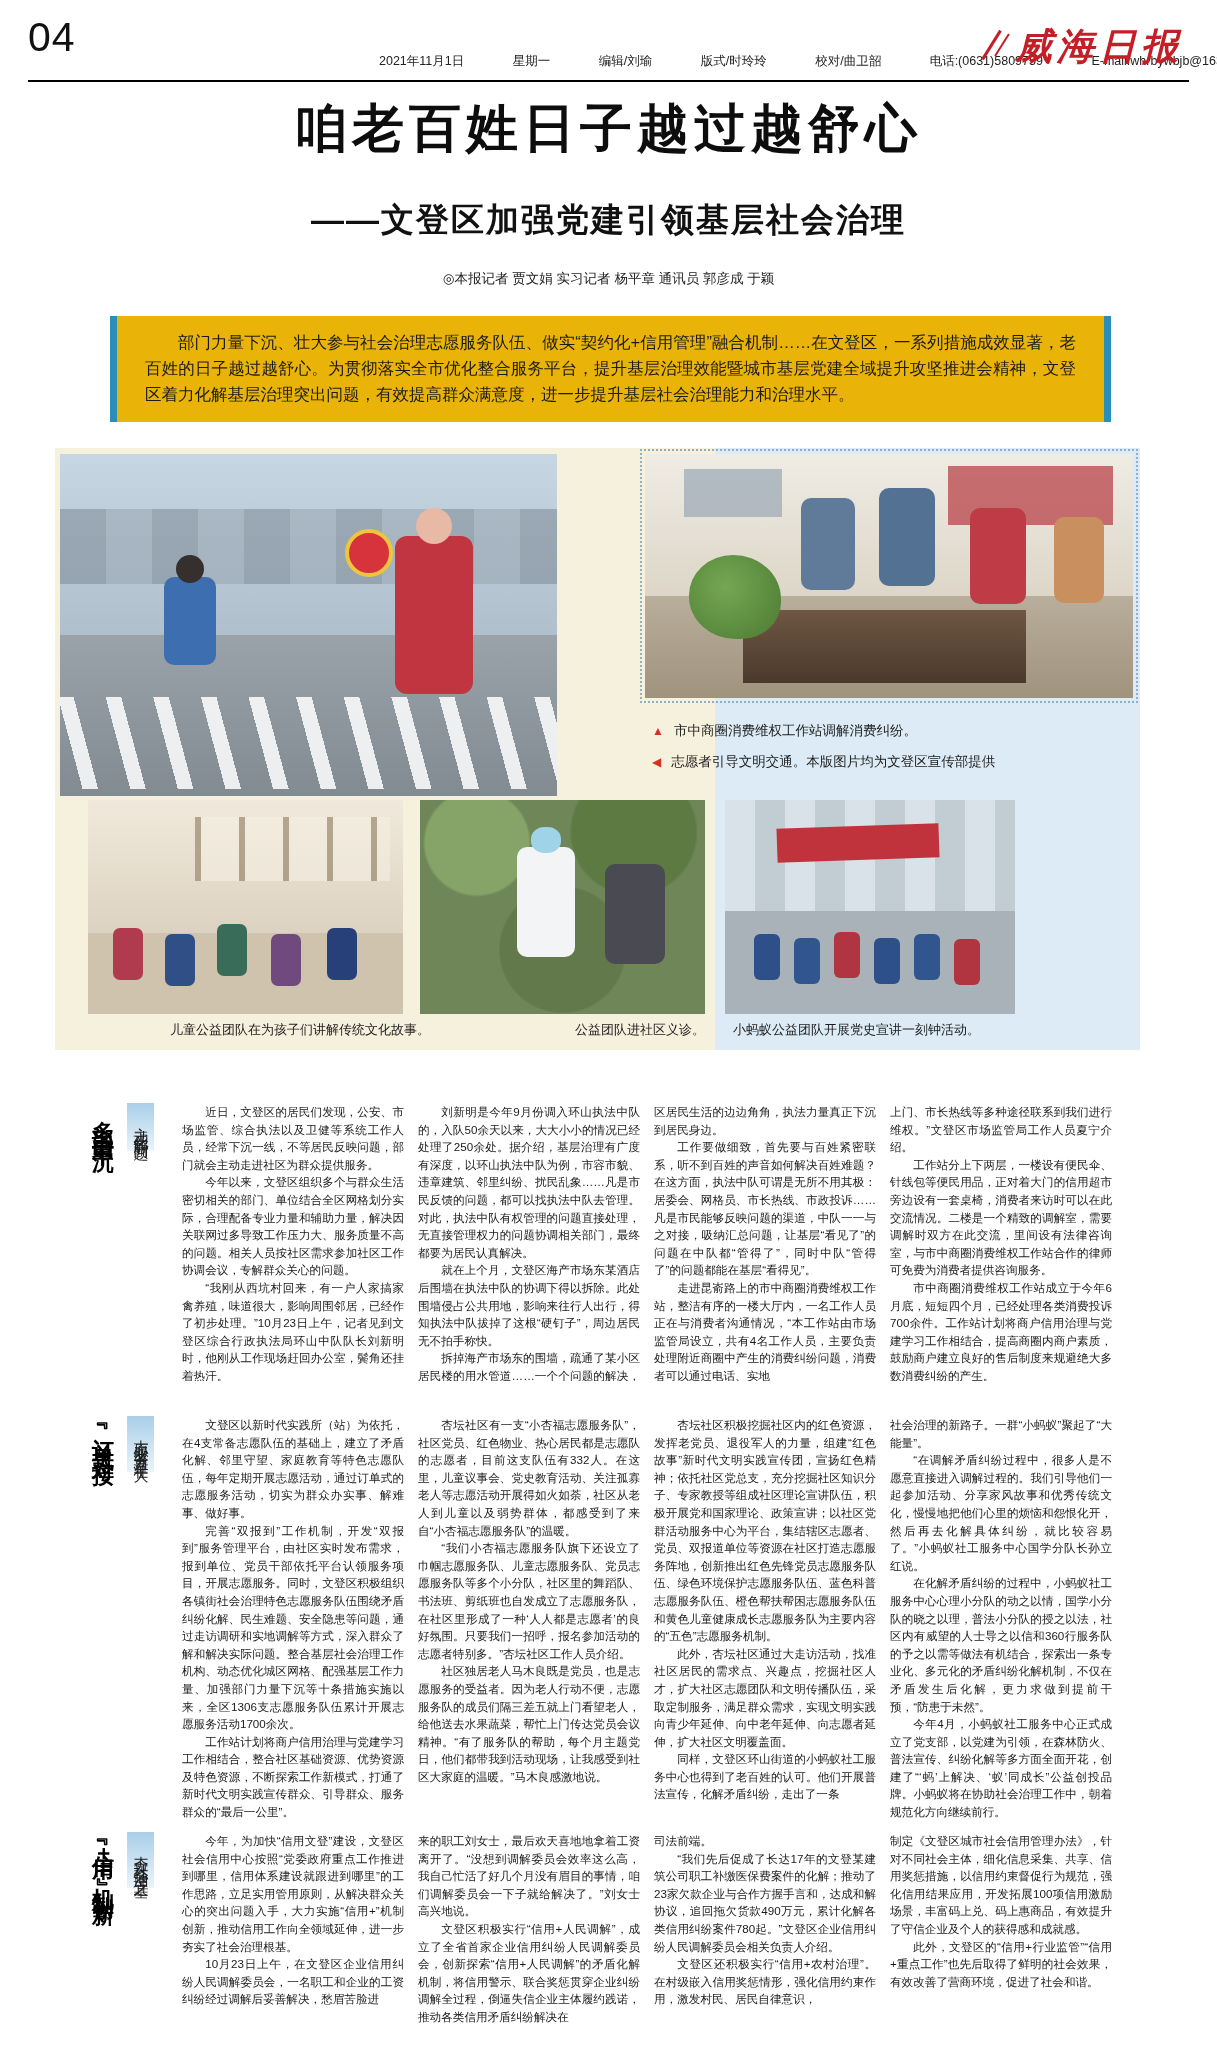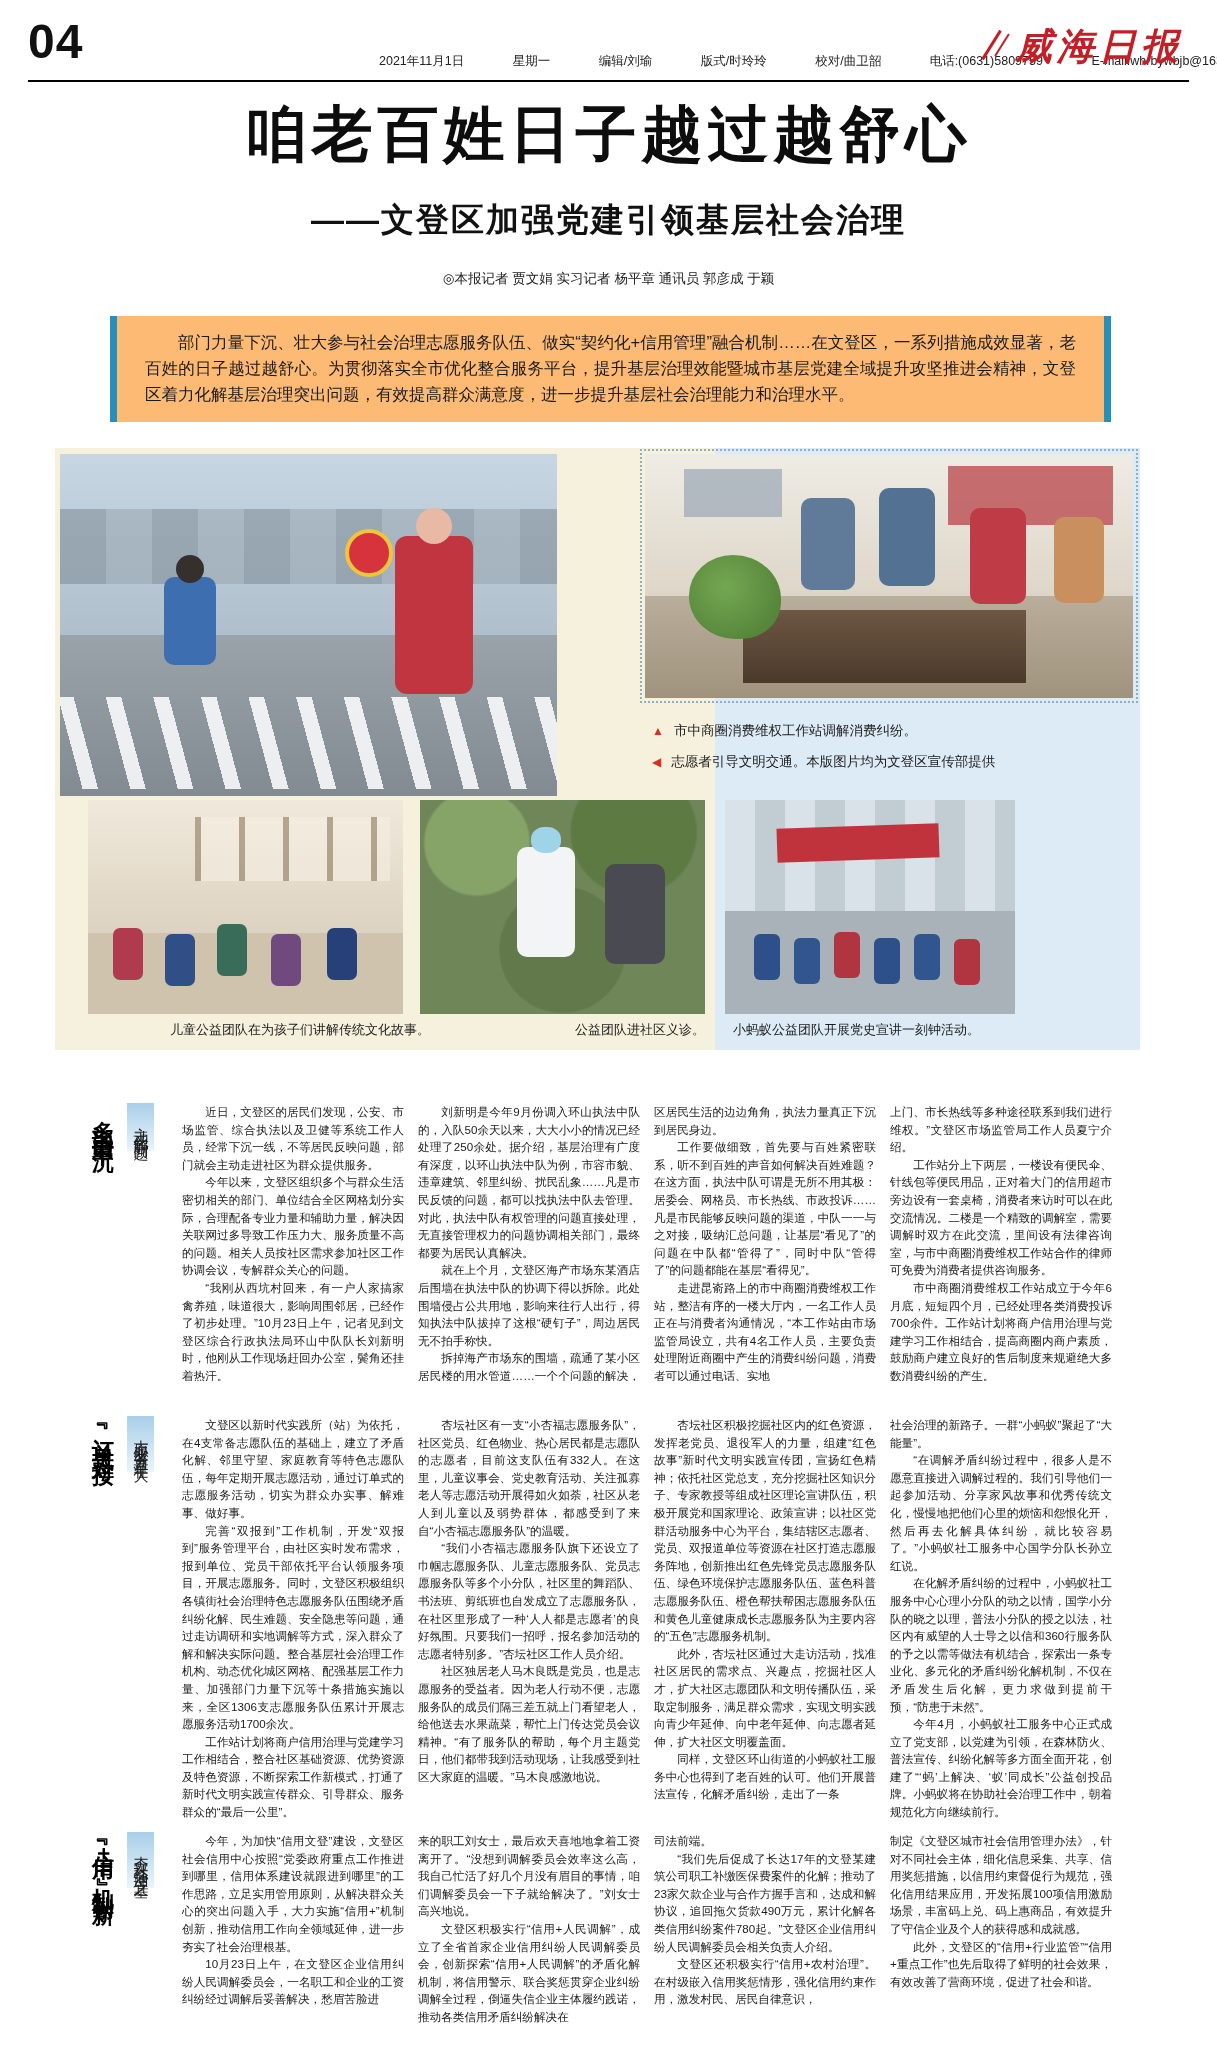--- a/index.html
+++ b/index.html
@@ -4,39 +4,39 @@
 <style>
   html,body{margin:0;padding:0;}
   body{
     width:1217px;height:2054px;position:relative;background:#fff;
     font-family:"Liberation Sans","DejaVu Sans",sans-serif;color:#111;overflow:hidden;
   }
   [data-name]{box-sizing:border-box;}
 
   
   .header{position:absolute;left:28px;top:14px;width:1161px;height:62px;}
-  .page-num{position:absolute;left:0;top:0;font-size:48px;font-weight:bold;letter-spacing:1px;}
+  .page-num{position:absolute;left:0;top:0;font-size:41px;font-weight:normal;letter-spacing:1px;}
   .section-name{position:absolute;left:66px;top:4px;font-size:39px;font-weight:900;letter-spacing:3px;}
   .header-meta{position:absolute;left:320px;bottom:6px;font-size:12.5px;color:#222;white-space:nowrap;}
   .header-meta span{margin-right:14px;margin-left:31px;}
   .masthead{position:absolute;right:6px;top:8px;font-size:37px;color:#c41f27;
     font-family:"Liberation Serif","DejaVu Serif",serif;font-style:italic;font-weight:bold;letter-spacing:5px;}
   .flourish{position:absolute;background:#c41f27;}
   .flourish.f1{right:196px;top:14px;width:3px;height:34px;transform:rotate(32deg);}
   .flourish.f2{right:186px;top:18px;width:2px;height:26px;transform:rotate(32deg);}
   .header-rule{position:absolute;left:28px;top:80px;width:1161px;height:2px;background:#000;}
 
   
   .headline{position:absolute;left:0;top:94px;width:100%;text-align:center;
-    font-family:"Liberation Serif","DejaVu Serif",serif;font-weight:bold;font-size:61px;letter-spacing:5px;color:#0d0d0d;}
+    font-family:"Liberation Serif","DejaVu Serif",serif;font-weight:bold;font-size:52px;letter-spacing:5px;color:#0d0d0d;}
   .subtitle{position:absolute;left:0;top:198px;width:100%;text-align:center;font-size:33px;font-weight:bold;letter-spacing:2px;}
   .byline{position:absolute;left:0;top:270px;width:100%;text-align:center;font-size:13.5px;color:#222;}
 
   
-  .lead{position:absolute;left:110px;top:316px;width:1001px;background:#fdba74;
+  .lead{position:absolute;left:110px;top:316px;width:1001px;background:#eab308;
     border-left:7px solid #2a8fb8;border-right:7px solid #2a8fb8;
     padding:13px 28px 15px;font-size:16.5px;line-height:26px;text-align:justify;text-indent:2em;color:#1b1b1b;}
 
   
   .panel{position:absolute;}
   .panel-cream{left:55px;top:448px;width:660px;height:602px;background:#f6f1dd;}
   .panel-blue{left:715px;top:448px;width:425px;height:602px;background:#dcebf5;}
   .photo{position:absolute;overflow:hidden;}
   .photo > div, .photo > span{position:absolute;}
 

